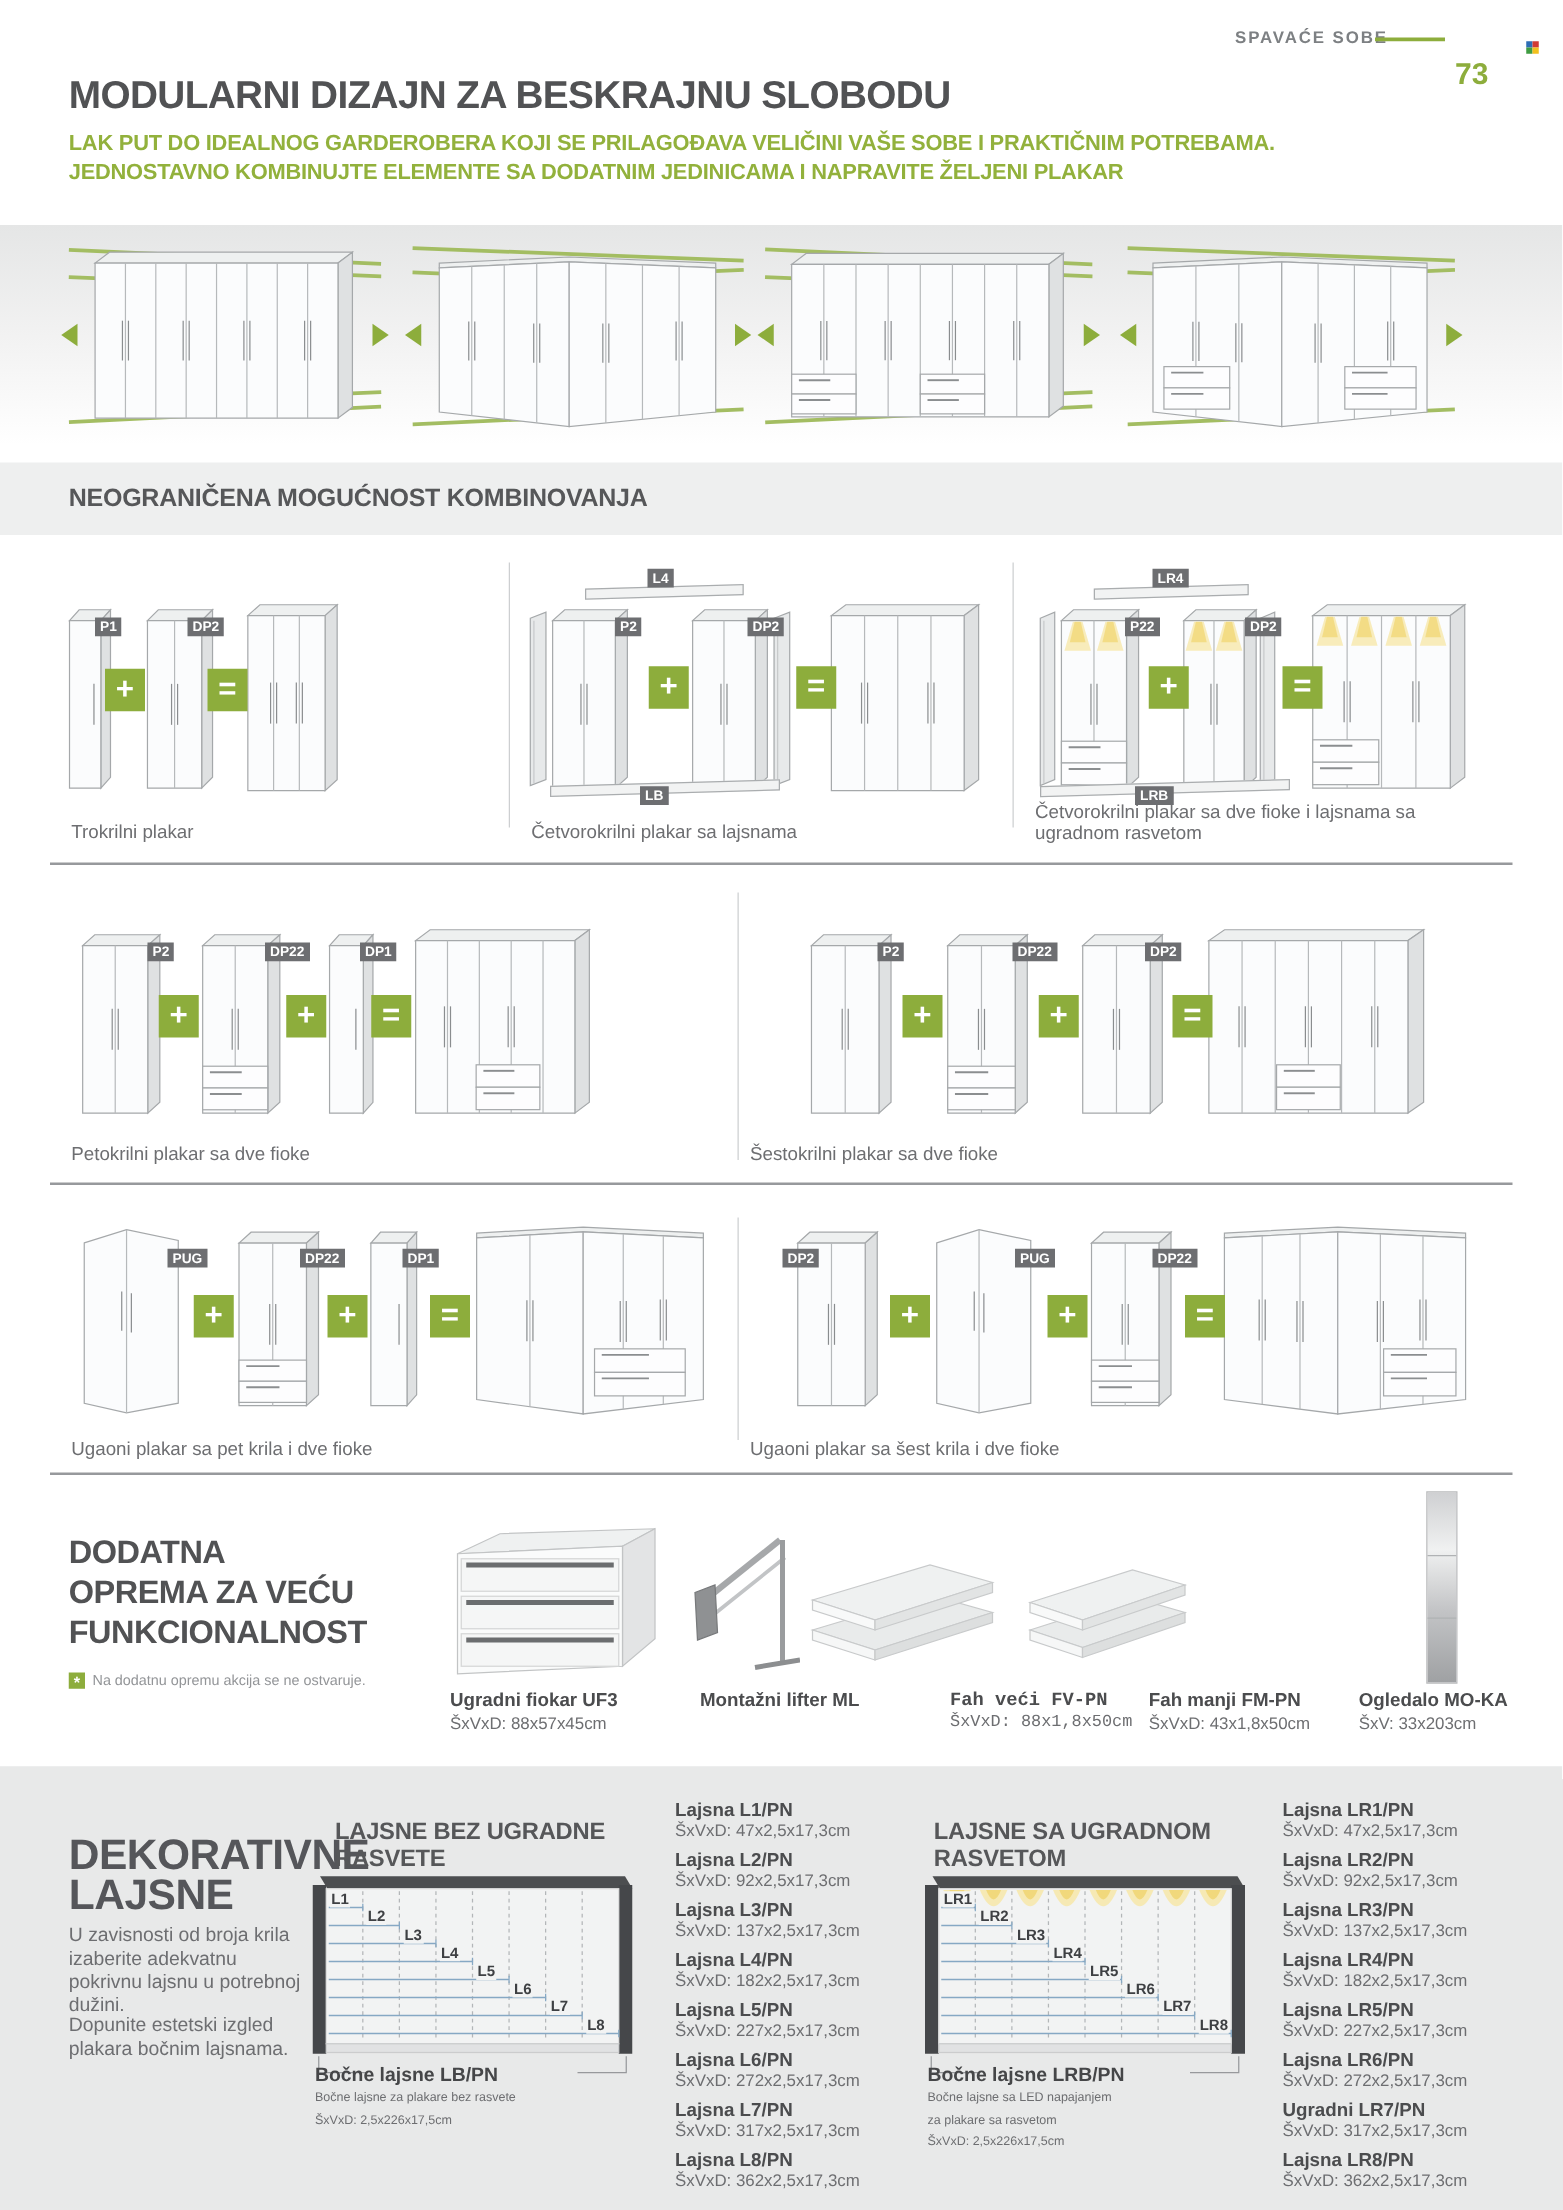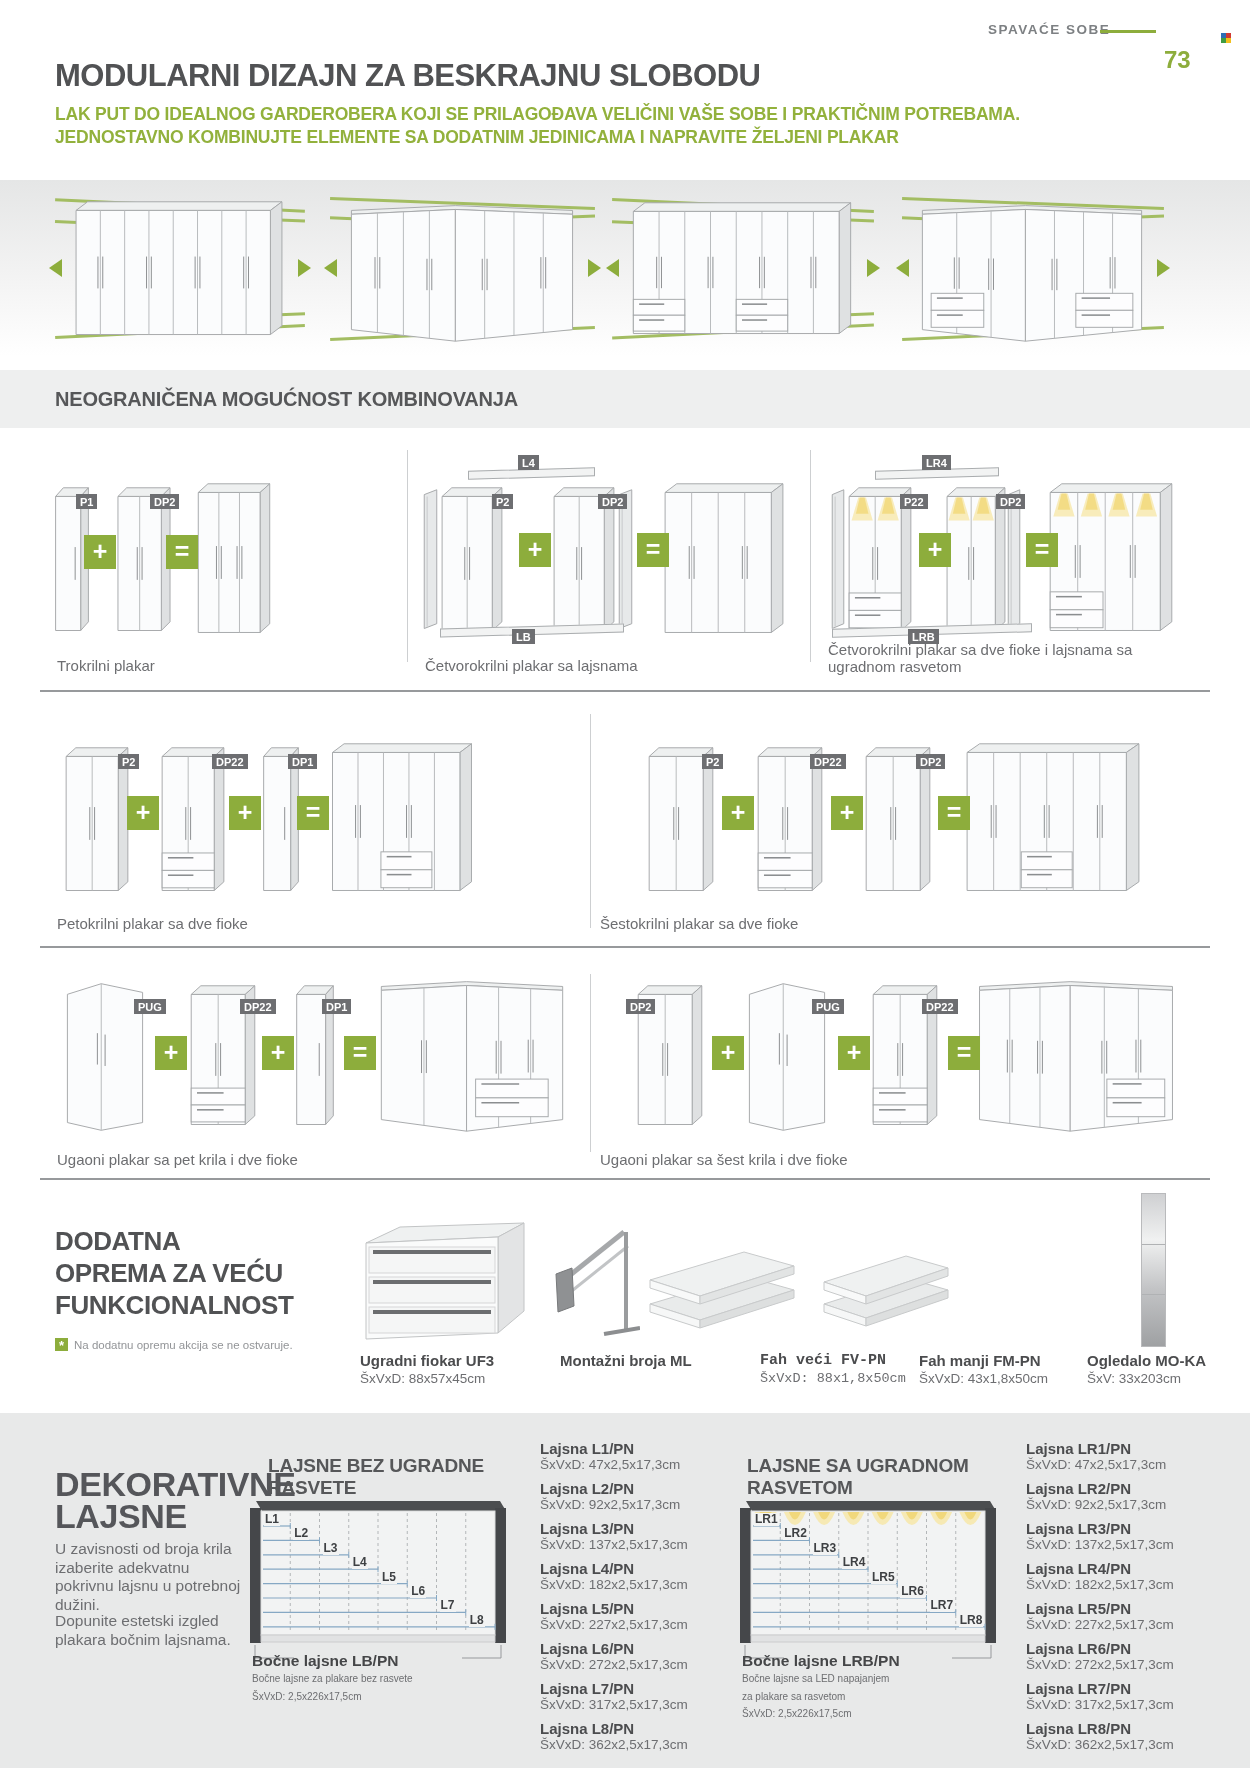--- a/index.html
+++ b/index.html
@@ -628,21 +628,21 @@
   <div class="abs mirror" style="left:1141px;top:1193px;width:23px;height:152px;">
     <div class="mline" style="top:33%;"></div>
     <div class="mline" style="top:66%;"></div>
   </div>
 
   <div class="abs plabel" style="left:360px;top:1352px;width:170px;">
     <div class="n">Ugradni fiokar UF3</div>
     <div class="d">ŠxVxD: 88x57x45cm</div>
   </div>
   <div class="abs plabel" style="left:560px;top:1352px;width:160px;">
-    <div class="n">Montažni broja ML</div>
+    <div class="n">Montažni lifter ML</div>
     <div class="d"></div>
   </div>
   <div class="abs plabel" style="left:760px;top:1352px;width:170px;font-family:Liberation Mono, monospace;">
     <div class="n">Fah veći FV-PN</div>
     <div class="d">ŠxVxD: 88x1,8x50cm</div>
   </div>
   <div class="abs plabel" style="left:919px;top:1352px;width:160px;">
     <div class="n">Fah manji FM-PN</div>
     <div class="d">ŠxVxD: 43x1,8x50cm</div>
   </div>
@@ -815,21 +815,21 @@
       </div>
     <div class="litem">
         <div class="n">Lajsna LR5/PN</div>
         <div class="d">ŠxVxD: 227x2,5x17,3cm</div>
       </div>
     <div class="litem">
         <div class="n">Lajsna LR6/PN</div>
         <div class="d">ŠxVxD: 272x2,5x17,3cm</div>
       </div>
     <div class="litem">
-        <div class="n">Lajsna LR7/PN</div>
+        <div class="n">Ugradni LR7/PN</div>
         <div class="d">ŠxVxD: 317x2,5x17,3cm</div>
       </div>
     <div class="litem">
         <div class="n">Lajsna LR8/PN</div>
         <div class="d">ŠxVxD: 362x2,5x17,3cm</div>
       </div>
   </div>
 
 </div>
 

